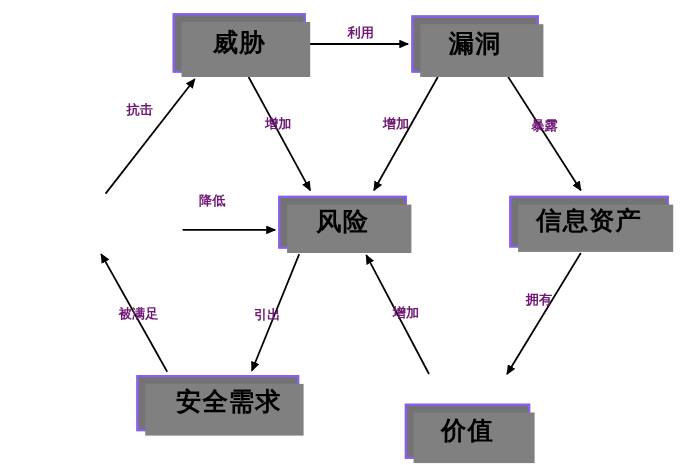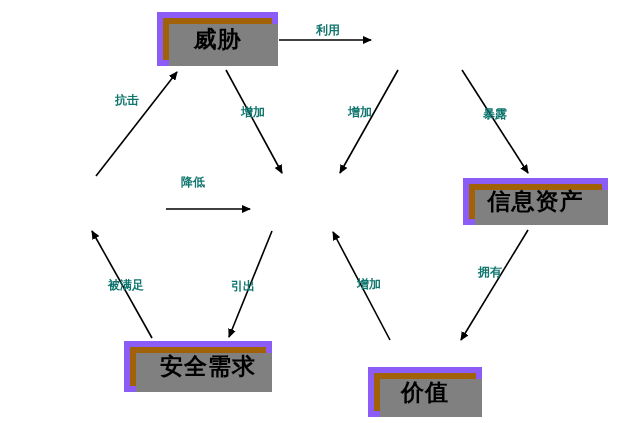--- a/index.html
+++ b/index.html
@@ -20,22 +20,22 @@
   #edge-layer {
     position: absolute;
     left: 0;
     top: 0;
     width: 626px;
     height: 423px;
   }
   .node {
     position: absolute;
     box-sizing: border-box;
-    background: #a16207;
-    border: 6px solid #8b5cf6;
+    background: #737373;
+    border: 2px solid #8b5cf6;
     display: flex;
     align-items: center;
     justify-content: center;
     z-index: 5;
   }
   .node::after {
     content: "";
     position: absolute;
     left: 6px;
     top: 6px;
@@ -51,21 +51,21 @@
     color: #000000;
     letter-spacing: 1px;
     line-height: 1;
     white-space: nowrap;
   }
   .edge-label {
     position: absolute;
     font-family: "DejaVu Sans", "Liberation Sans", sans-serif;
     font-size: 12px;
     font-weight: bold;
-    color: #0f766e;
+    color: #701a75;
     white-space: nowrap;
     background: transparent;
     z-index: 8;
     line-height: 1;
   }
 </style>
 </head>
 <body>
 
 <div id="canvas">
@@ -95,22 +95,28 @@
 
     <line x1="390" y1="340" x2="333" y2="232" stroke="#000000" stroke-width="1.6" marker-end="url(#arrowhead)"></line>
 
     <line x1="528" y1="230" x2="461" y2="340" stroke="#000000" stroke-width="1.6" marker-end="url(#arrowhead)"></line>
   </svg>
 
   <div class="node" style="left:157px; top:12px; width:121px; height:54px;">
     <span class="node-label">威胁</span>
   </div>
 
+  <div class="node" style="left:374px; top:14px; width:116px; height:52px;">
+    <span class="node-label">漏洞</span>
+  </div>
 
 
+  <div class="node" style="left:253px; top:178px; width:117px; height:48px;">
+    <span class="node-label">风险</span>
+  </div>
 
   <div class="node" style="left:463px; top:178px; width:145px; height:47px;">
     <span class="node-label">信息资产</span>
   </div>
 
   <div class="node" style="left:124px; top:341px; width:148px; height:51px;padding-left:20px;">
     <span class="node-label">安全需求</span>
   </div>
 
   <div class="node" style="left:368px; top:343px; width:114px; height:50px;margin-top:24px;">

